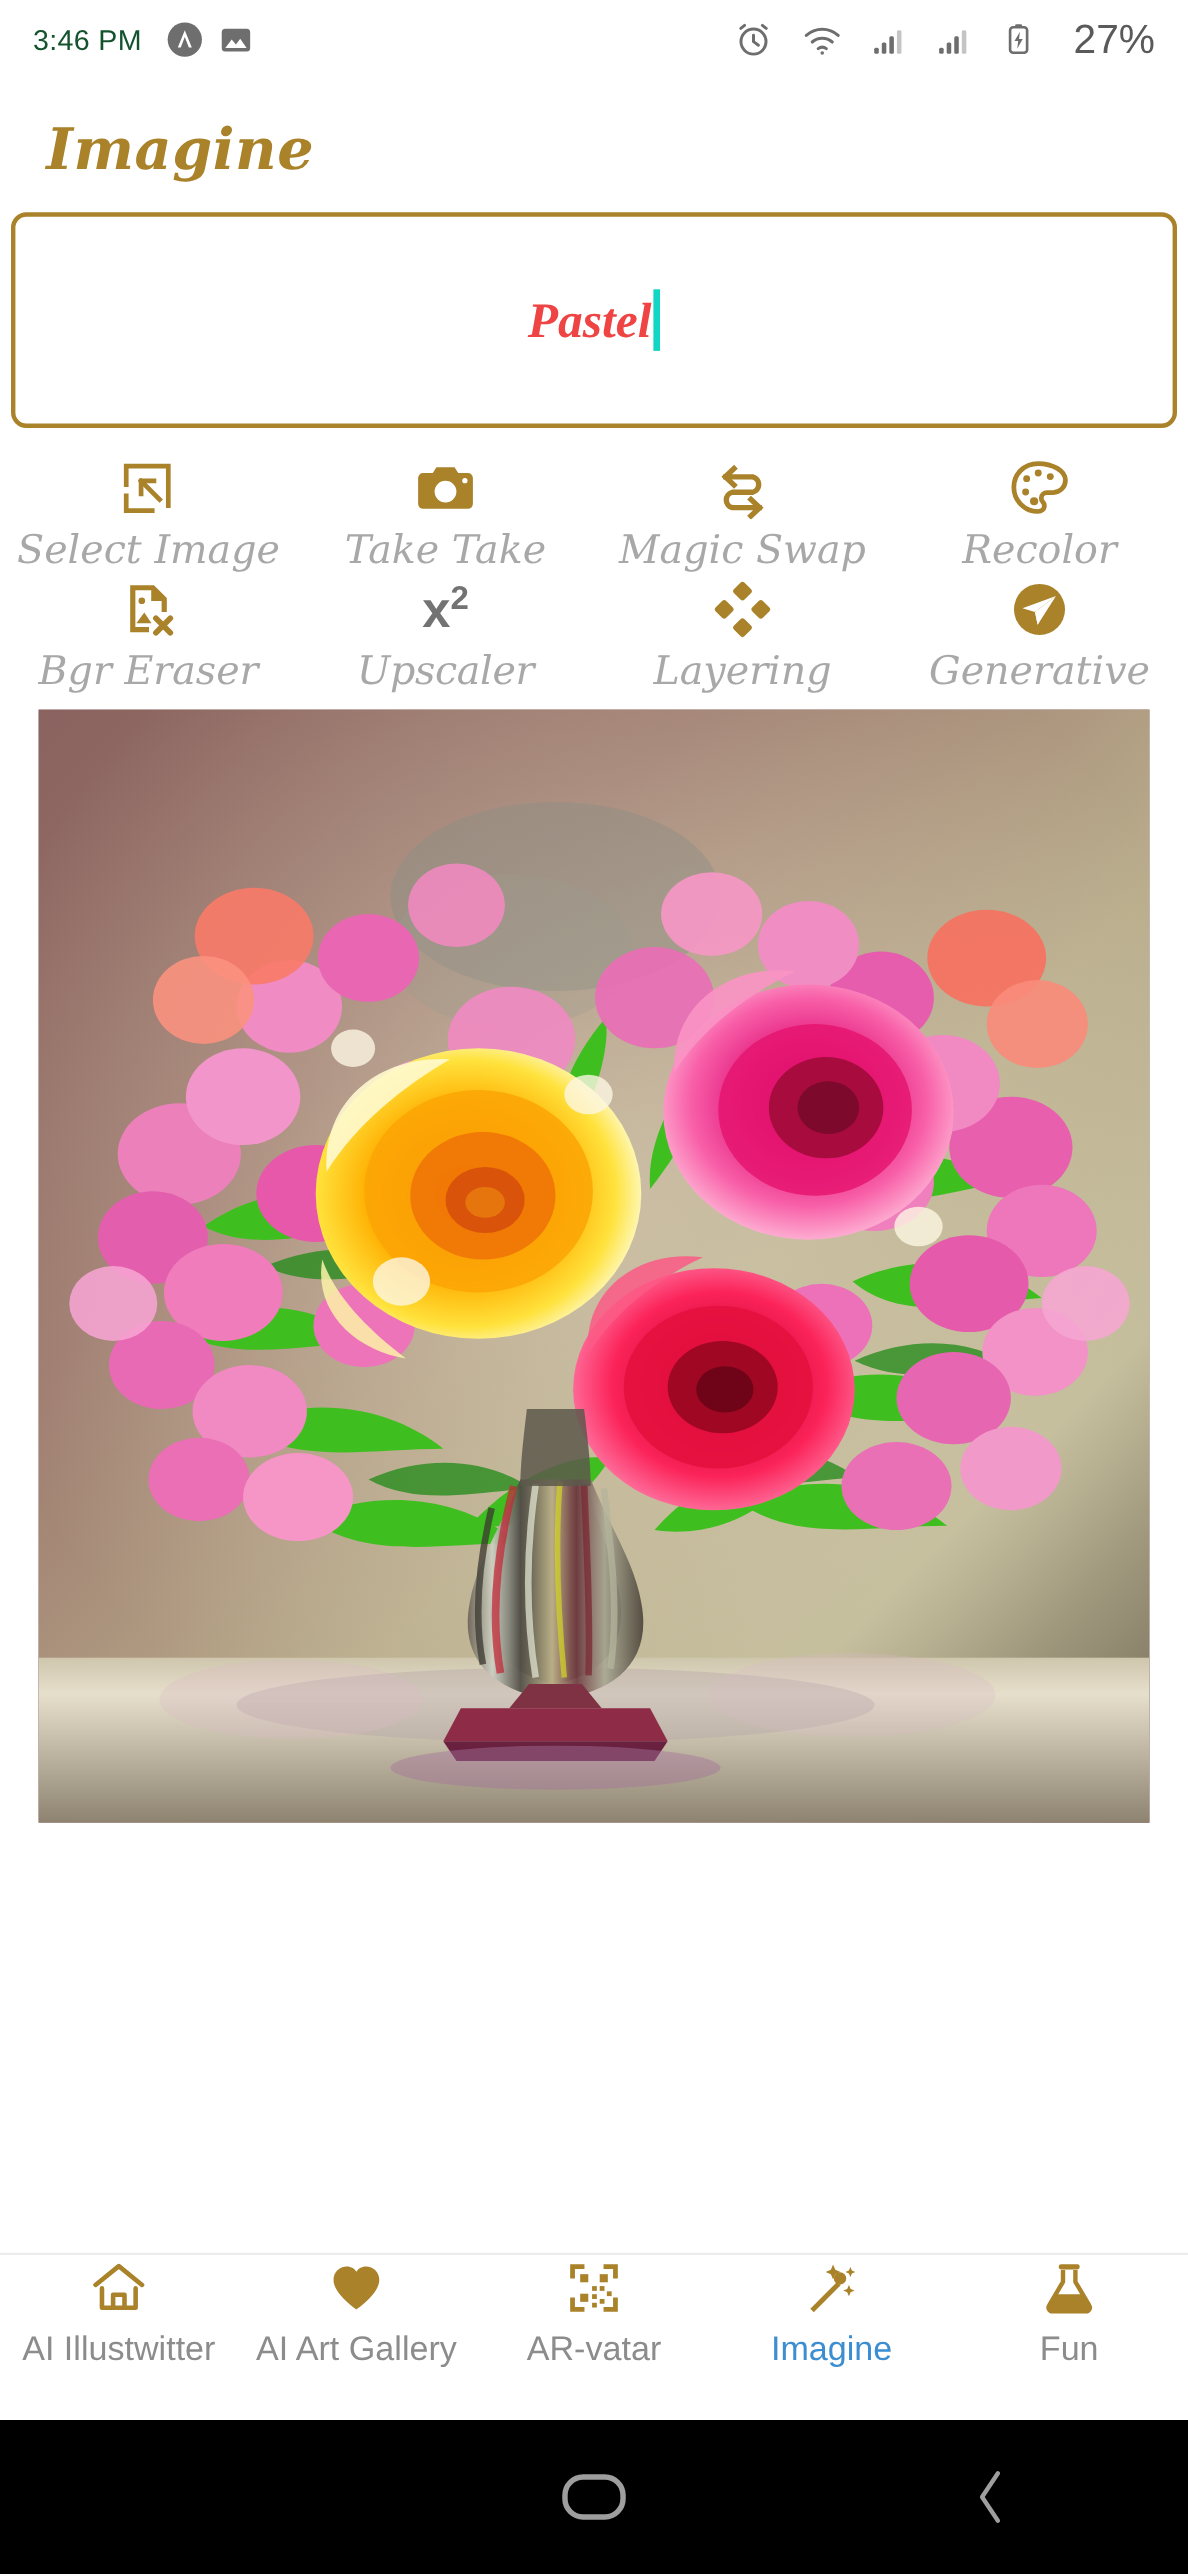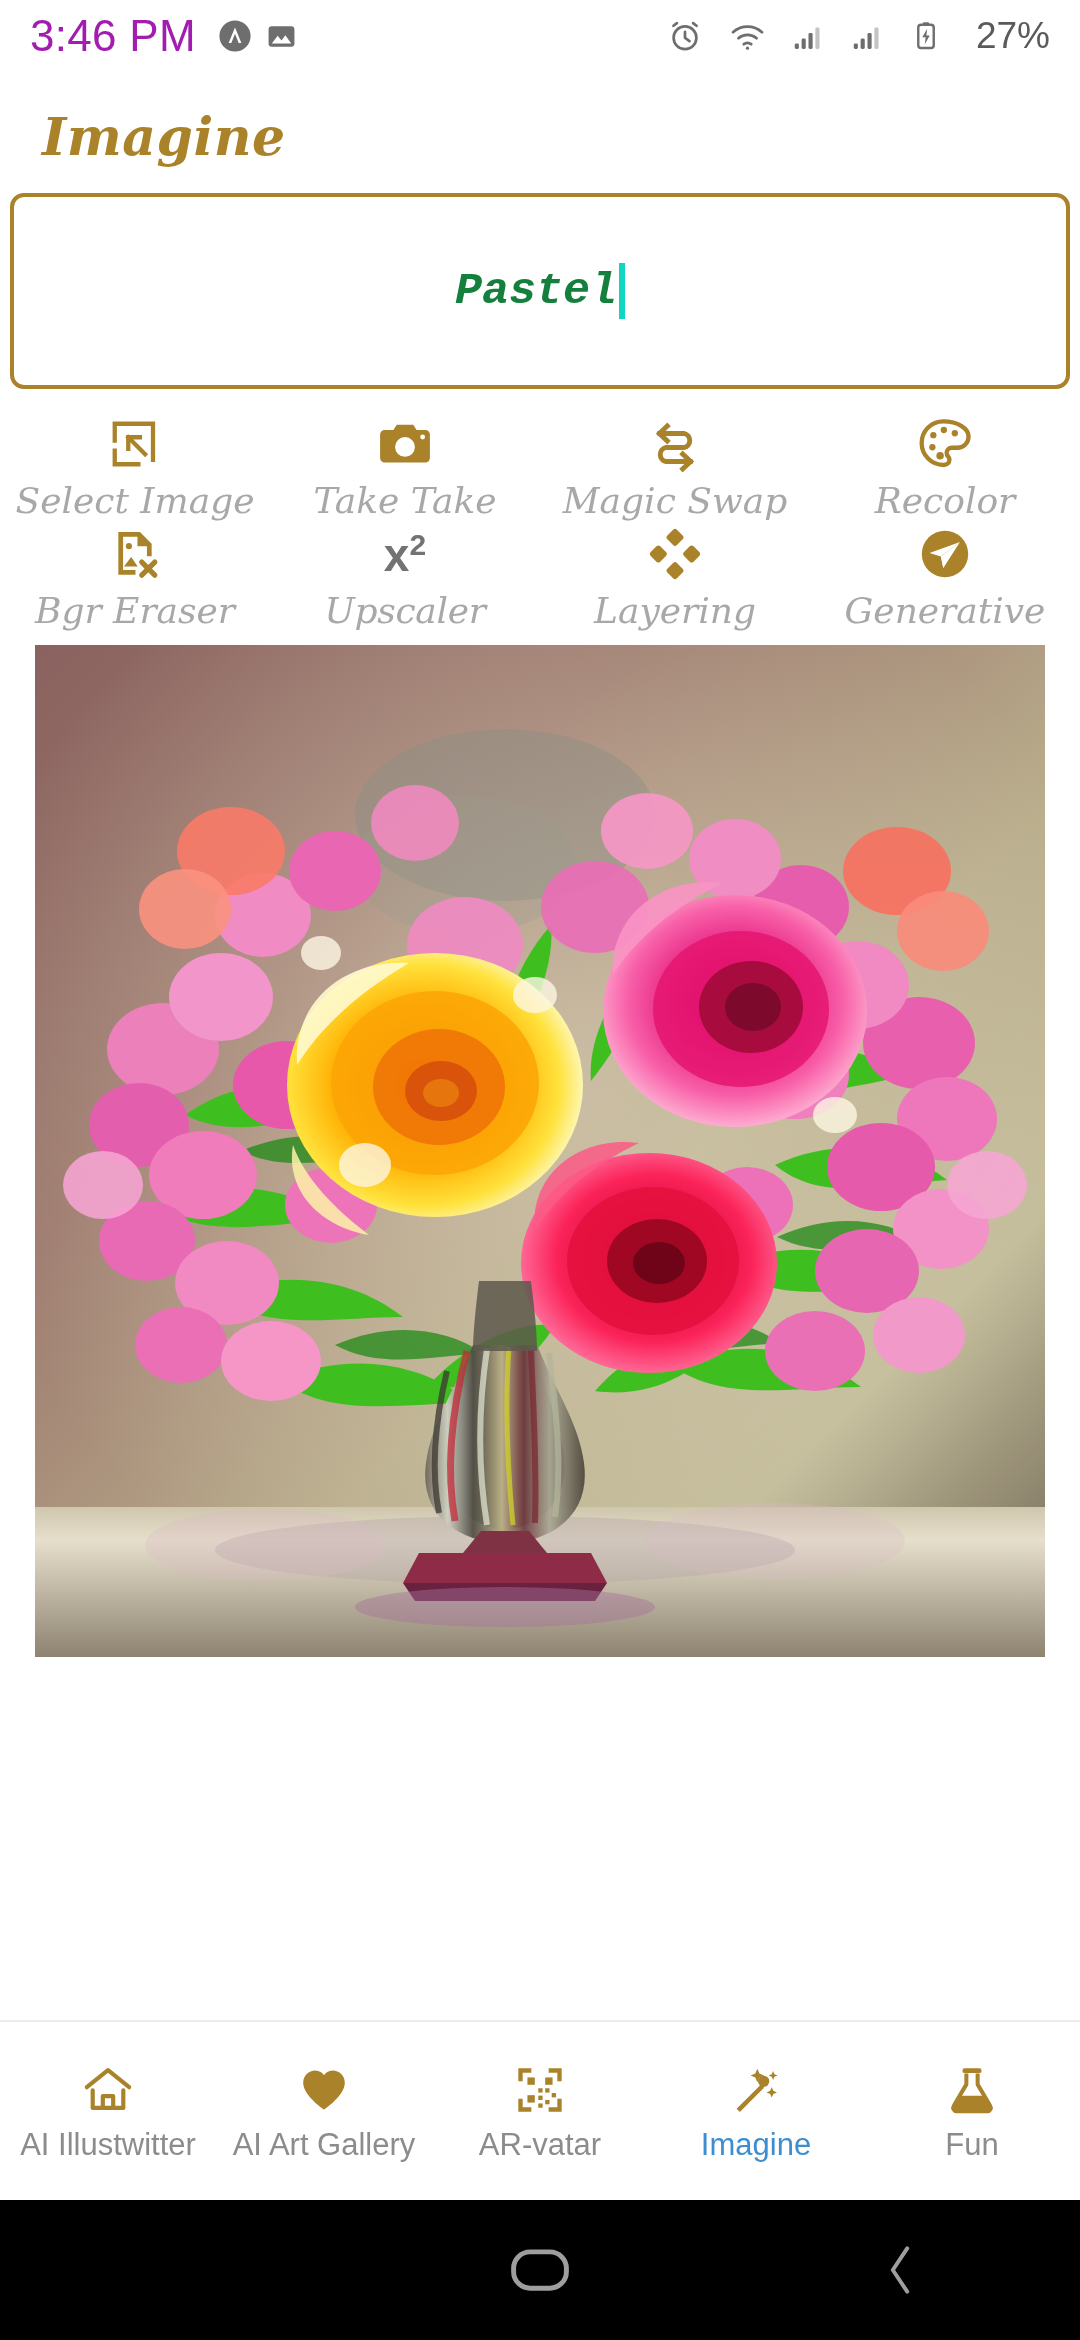--- a/index.html
+++ b/index.html
@@ -12,21 +12,21 @@
   }
 
   .phone { position:relative; width:1080px; height:2340px; background:#fff; }
 
   
   .statusbar {
     height:72px; display:flex; align-items:center;
     padding:0 30px; background:#fff;
   }
   .sb-clock {
-    font-size:44px; color:#a21caf; letter-spacing:.3px;
+    font-size:26px; color:#14532d; letter-spacing:.3px;
     font-family:"Liberation Sans", sans-serif;
   }
   .sb-left-icons { display:flex; align-items:center; gap:14px; margin-left:22px; }
   .sb-spacer { flex:1; }
   .sb-right-icons { display:flex; align-items:center; gap:26px; }
   .sb-pct { font-size:37px; color:#5a5a5a; margin-left:8px; }
 
   .ico { display:block; }
 
   
@@ -38,23 +38,23 @@
   }
 
   
   .prompt-wrap { padding:26px 10px 0 10px; }
   .prompt-box {
     height:196px; border:4px solid #a9822a; border-radius:14px;
     background:#fff; display:flex; align-items:center; justify-content:center;
     position:relative;
   }
   .prompt-text {
-    font-family:Liberation Mono, monospace;
+    font-family:Liberation Serif, serif;
     font-style:italic; font-weight:bold;
-    font-size:45px; color:#15803d;
+    font-size:45px; color:#ef4444;
   }
   .caret {
     display:inline-block; width:6px; height:56px;
     background:#12d6c4; margin-left:2px; vertical-align:-10px;
   }
 
   
   .tools { padding:22px 0 0 0; }
   .tool-row { display:flex; }
   .tool {
@@ -79,23 +79,23 @@
   
   .art-wrap { padding:14px 35px 0 35px; }
   .art {
     width:1010px; height:1012px; position:relative; overflow:hidden;
     background:#8a6a63;
   }
   .art svg { display:block; width:100%; height:100%; }
 
   
   .bottom-nav {
-    position:absolute; left:0; bottom:140px; width:1080px; height:180px;
+    position:absolute; left:0; bottom:140px; width:1080px; height:152px;
     background:#fff; border-top:2px solid #ececec;
-    display:flex; align-items:center;
+    display:flex; align-items:flex-start;
   }
   .nav-item {
     flex:1; display:flex; flex-direction:column;
     align-items:center; justify-content:center; gap:11px;
   }
   .nav-icon { height:56px; display:flex; align-items:flex-end; justify-content:center; }
   .nav-label { font-size:31px; color:#8c8c8c; white-space:nowrap; }
   .nav-item.active .nav-label { color:#3d8ed0; }
 
   

